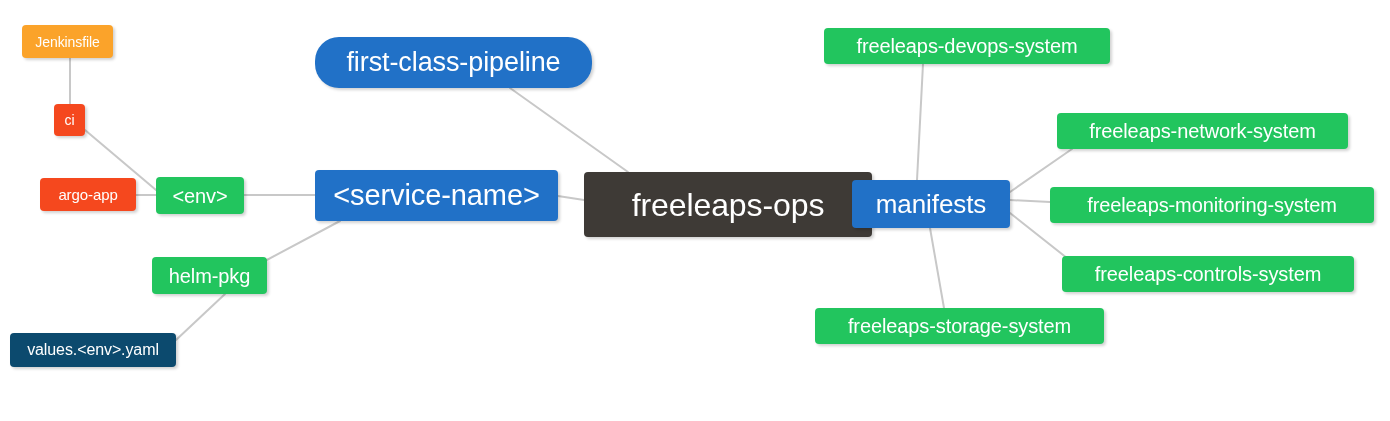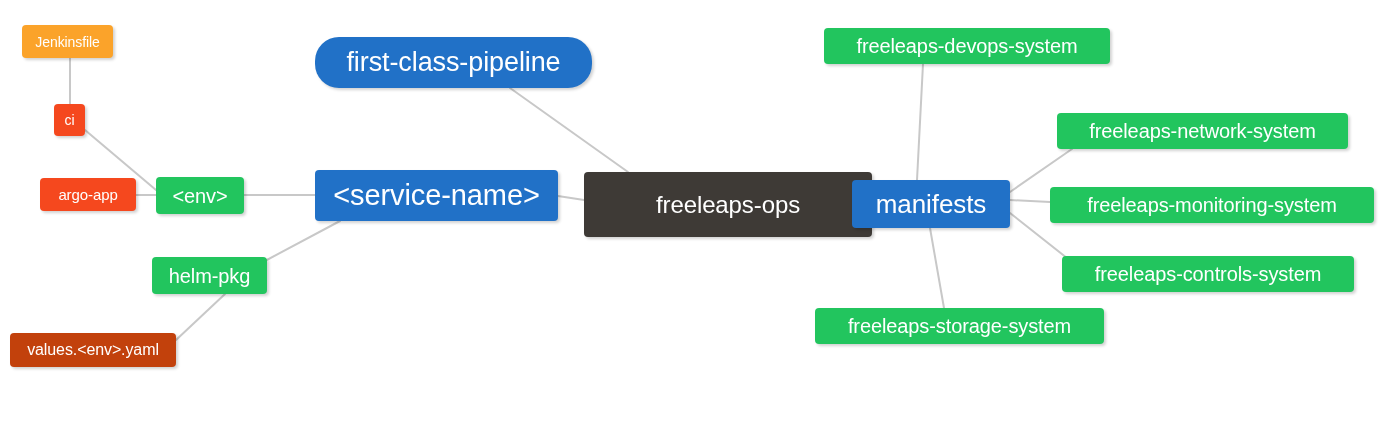--- a/index.html
+++ b/index.html
@@ -69,30 +69,30 @@
       </div>
       <div class="node" style="left: 32px; top: 178px; width: 96px; height: 33px; background: rgb(245, 72, 30); font-size: 15px; margin-left: 8px;">
         <span>argo-app</span>
       </div>
       <div class="node" style="left: 156px; top: 177px; width: 88px; height: 37px; background: rgb(34, 197, 94); font-size: 20px;">
         <span>&lt;env&gt;</span>
       </div>
       <div class="node" style="left: 152px; top: 257px; width: 115px; height: 37px; background: rgb(34, 197, 94); font-size: 20px;">
         <span>helm-pkg</span>
       </div>
-      <div class="node" style="left: 10px; top: 333px; width: 166px; height: 34px; background: #c2410c; font-size: 16px;">
+      <div class="node" style="left: 10px; top: 333px; width: 166px; height: 34px; background: #0c4a6e; font-size: 16px;">
         <span>values.&lt;env&gt;.yaml</span>
       </div>
       <div class="node" style="left: 315px; top: 37px; width: 277px; height: 51px; background: rgb(33, 113, 199); font-size: 27px; border-radius: 24px;">
         <span>first-class-pipeline</span>
       </div>
       <div class="node" style="left: 315px; top: 170px; width: 243px; height: 51px; background: rgb(33, 113, 199); font-size: 29px;">
         <span>&lt;service-name&gt;</span>
       </div>
-      <div class="node" style="left: 584px; top: 172px; width: 288px; height: 65px; background: rgb(62, 58, 54); font-size: 24px;">
+      <div class="node" style="left: 584px; top: 172px; width: 288px; height: 65px; background: rgb(62, 58, 54); font-size: 32px;">
         <span>freeleaps-ops</span>
       </div>
       <div class="node" style="left: 852px; top: 180px; width: 158px; height: 48px; background: rgb(33, 113, 199); font-size: 26px;">
         <span>manifests</span>
       </div>
       <div class="node" style="left: 800px; top: 28px; width: 286px; height: 36px; background: rgb(34, 197, 94); font-size: 20px; margin-left: 24px;">
         <span>freeleaps-devops-system</span>
       </div>
       <div class="node" style="left: 1057px; top: 113px; width: 291px; height: 36px; background: rgb(34, 197, 94); font-size: 20px;">
         <span>freeleaps-network-system</span>

